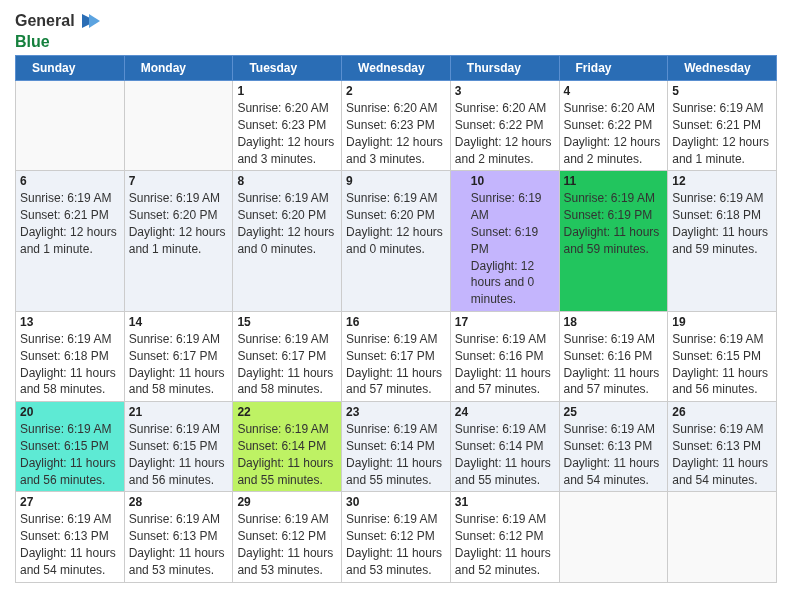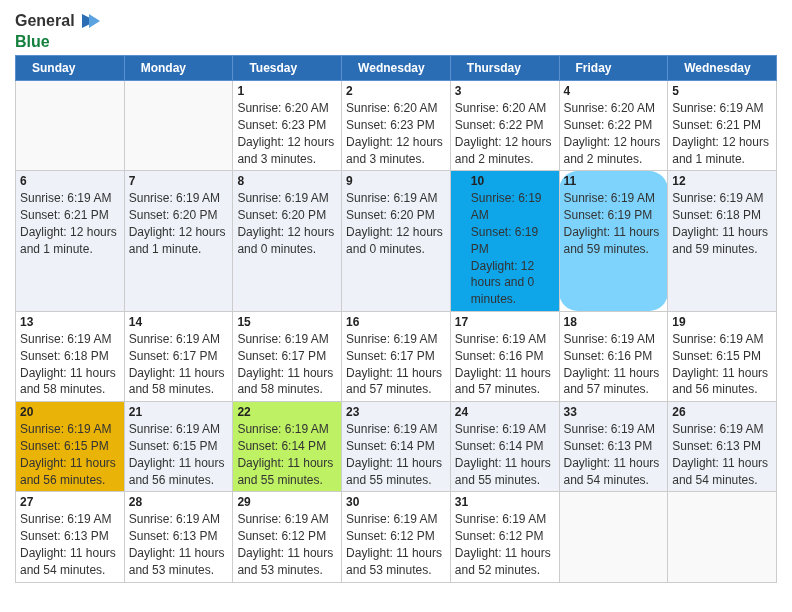--- a/index.html
+++ b/index.html
@@ -177,27 +177,27 @@
             <div class="day-info" style="white-space: pre-line;">Sunrise: 6:19 AM
 Sunset: 6:20 PM
 Daylight: 12 hours and 0 minutes.</div>
           </td>
           <td style="background: rgb(238, 242, 248);">
             <span class="day-number">9</span>
             <div class="day-info" style="white-space: pre-line;">Sunrise: 6:19 AM
 Sunset: 6:20 PM
 Daylight: 12 hours and 0 minutes.</div>
           </td>
-          <td style="background: #0ea5e9; padding-left: 20px;">
+          <td style="background: #c4b5fd; padding-left: 20px;">
             <span class="day-number">10</span>
             <div class="day-info" style="white-space: pre-line;">Sunrise: 6:19 AM
 Sunset: 6:19 PM
 Daylight: 12 hours and 0 minutes.</div>
           </td>
-          <td style="background: #7dd3fc; border-radius: 19px;">
+          <td style="background: #22c55e;">
             <span class="day-number">11</span>
             <div class="day-info" style="white-space: pre-line;">Sunrise: 6:19 AM
 Sunset: 6:19 PM
 Daylight: 11 hours and 59 minutes.</div>
           </td>
           <td style="background: rgb(238, 242, 248);">
             <span class="day-number">12</span>
             <div class="day-info" style="white-space: pre-line;">Sunrise: 6:19 AM
 Sunset: 6:18 PM
 Daylight: 11 hours and 59 minutes.</div>
@@ -241,21 +241,21 @@
 Daylight: 11 hours and 57 minutes.</div>
           </td>
           <td>
             <span class="day-number">19</span>
             <div class="day-info" style="white-space: pre-line;">Sunrise: 6:19 AM
 Sunset: 6:15 PM
 Daylight: 11 hours and 56 minutes.</div>
           </td>
         </tr>
         <tr>
-          <td style="background: #eab308;">
+          <td style="background: #5eead4;">
             <span class="day-number">20</span>
             <div class="day-info" style="white-space: pre-line;">Sunrise: 6:19 AM
 Sunset: 6:15 PM
 Daylight: 11 hours and 56 minutes.</div>
           </td>
           <td style="background: rgb(238, 242, 248);">
             <span class="day-number">21</span>
             <div class="day-info" style="white-space: pre-line;">Sunrise: 6:19 AM
 Sunset: 6:15 PM
 Daylight: 11 hours and 56 minutes.</div>
@@ -272,21 +272,21 @@
 Sunset: 6:14 PM
 Daylight: 11 hours and 55 minutes.</div>
           </td>
           <td style="background: rgb(238, 242, 248);">
             <span class="day-number">24</span>
             <div class="day-info" style="white-space: pre-line;">Sunrise: 6:19 AM
 Sunset: 6:14 PM
 Daylight: 11 hours and 55 minutes.</div>
           </td>
           <td style="background: rgb(238, 242, 248);">
-            <span class="day-number">33</span>
+            <span class="day-number">25</span>
             <div class="day-info" style="white-space: pre-line;">Sunrise: 6:19 AM
 Sunset: 6:13 PM
 Daylight: 11 hours and 54 minutes.</div>
           </td>
           <td style="background: rgb(238, 242, 248);">
             <span class="day-number">26</span>
             <div class="day-info" style="white-space: pre-line;">Sunrise: 6:19 AM
 Sunset: 6:13 PM
 Daylight: 11 hours and 54 minutes.</div>
           </td>

